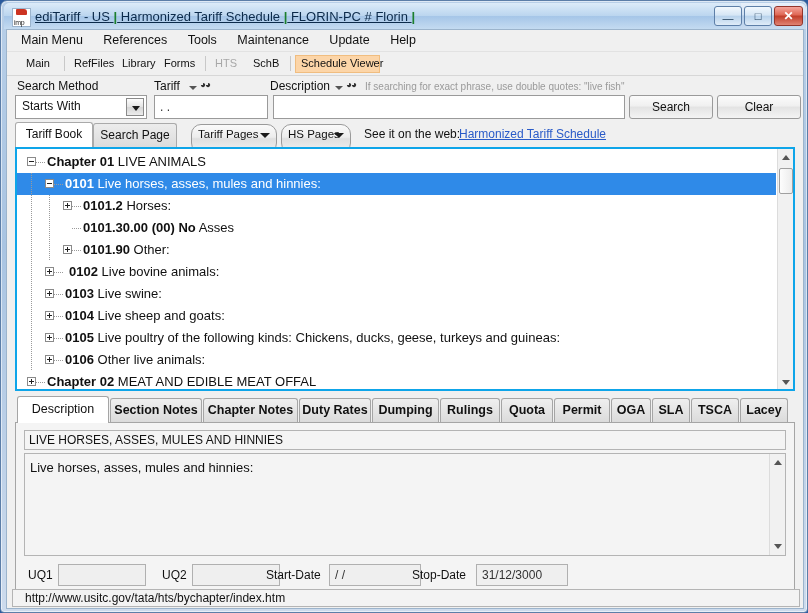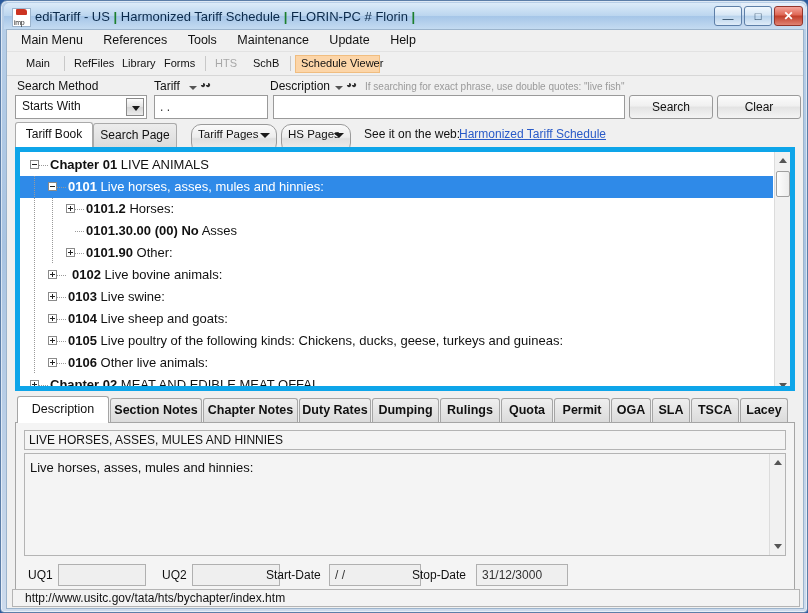--- a/index.html
+++ b/index.html
@@ -38,21 +38,21 @@
   #app-icon .flag{
     position:absolute;left:3px;top:0px;width:11px;height:6px;
     background:#cc3322;border-radius:1px 3px 1px 1px;
   }
   #app-icon .imp{
     position:absolute;left:1px;bottom:0px;font-size:7px;line-height:7px;
     font-family:"Liberation Sans",sans-serif;color:#222;letter-spacing:-0.3px;
   }
   #title-text{
     position:absolute;left:31px;top:4px;height:20px;line-height:19px;
-    font-size:13px;color:#0b2a4a;white-space:nowrap;
+    font-size:13px;color:#0b2a4a;white-space:nowrap;text-decoration:underline;
   }
   #title-text .sep{color:#1c7f2d;font-weight:bold;}
   .wbtn{
     position:absolute;top:3px;height:20px;width:28px;box-sizing:border-box;
     border:1px solid #5d7fa8;border-radius:3px;
     background:linear-gradient(to bottom,#f2f8fd 0%,#d6e6f5 45%,#b9d3ec 52%,#dfecf8 100%);
     cursor:pointer;
   }
   #btn-min{right:64px;}
   #btn-max{right:34px;}
@@ -163,21 +163,21 @@
     border-top:5px solid #1a1a1a;
   }
   #weblabel{position:absolute;top:5px;left:357px;font-size:12px;color:#111;}
   #weblink{
     position:absolute;top:5px;left:452px;font-size:12px;color:#2a5bc8;
     text-decoration:underline;cursor:pointer;
   }
   
   #treebox{
     position:absolute;left:8px;top:117px;width:780px;height:244px;
-    background:#fff;border:5px solid #0ea5e9;box-sizing:border-box;overflow:hidden;
+    background:#fff;border:2px solid #0ea5e9;box-sizing:border-box;overflow:hidden;
   }
   #treeinner{position:absolute;left:0;top:0;right:17px;top:2px;}
   .trow{
     position:relative;height:22px;line-height:22px;font-size:13px;color:#111;
     white-space:nowrap;cursor:default;
   }
   .trow.sel{background:#2f8ae8;color:#fff;}
   .trow .code{font-weight:bold;}
   .trow .desc{font-weight:normal;}
   .exp{

